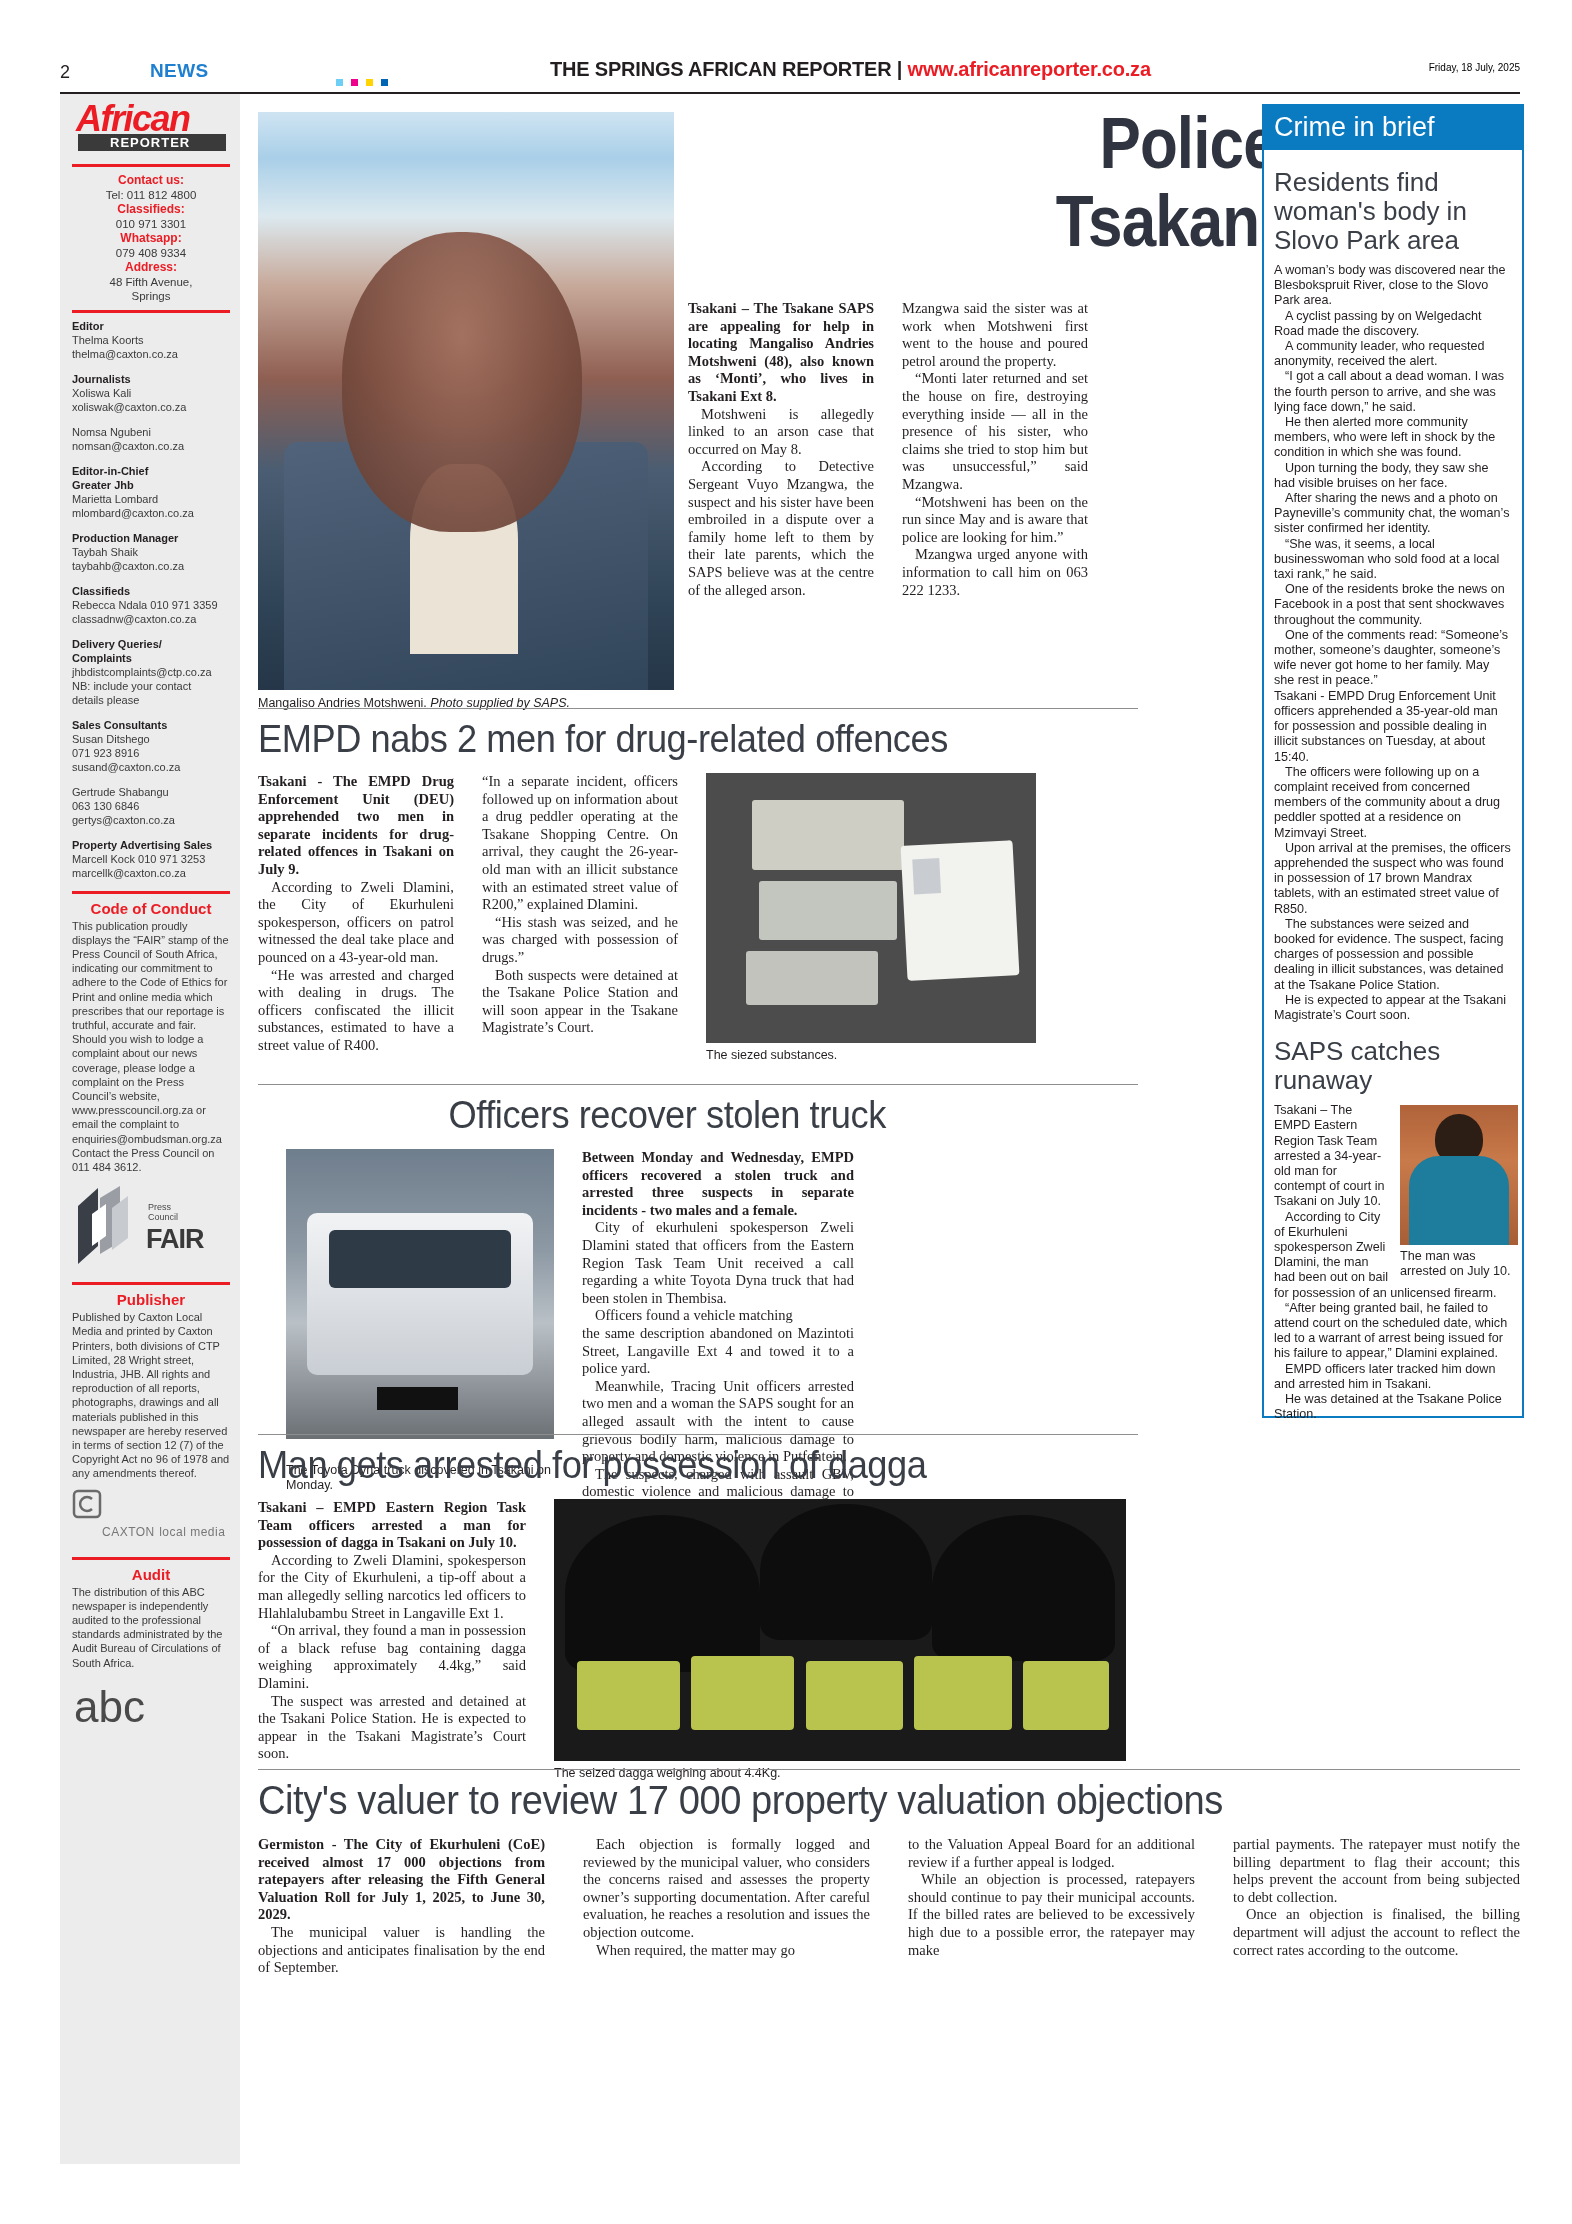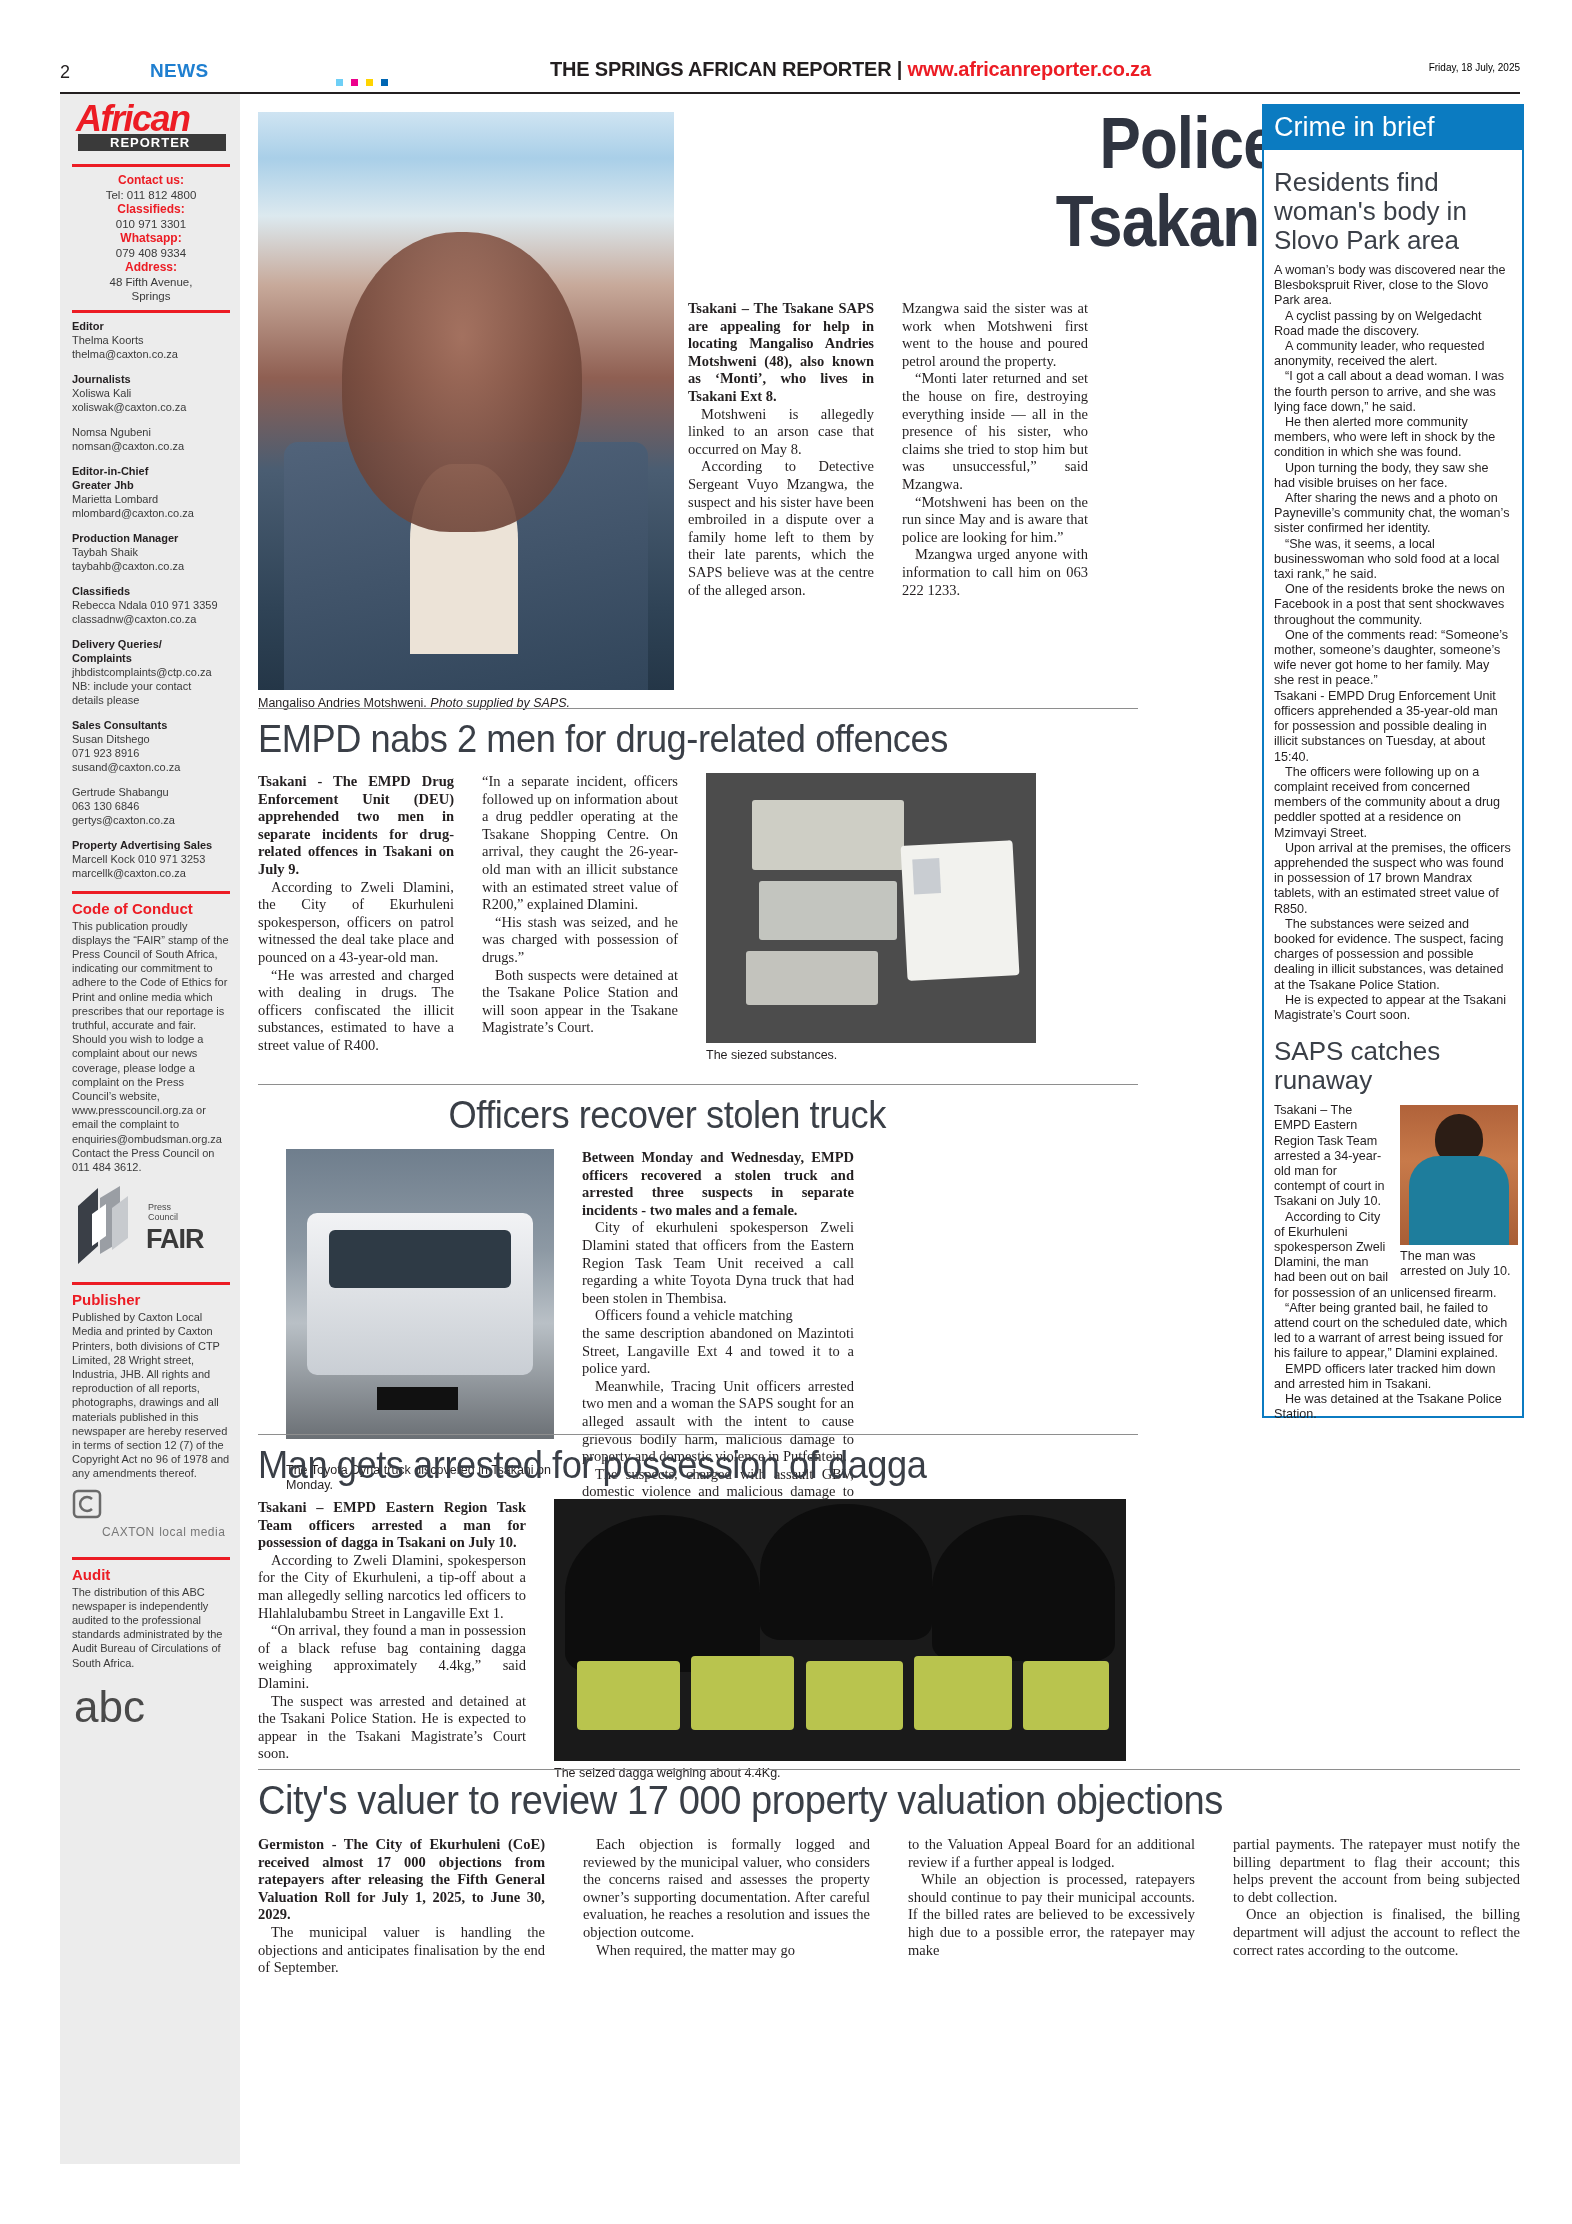--- a/index.html
+++ b/index.html
@@ -24,21 +24,21 @@
   .rail-logo{position:relative;width:158px;height:62px;overflow:hidden;}
   .logo-africa{position:absolute;left:4px;top:2px;font-family:"Liberation Sans",sans-serif;font-weight:bold;font-style:italic;font-size:36px;color:#ec1c24;letter-spacing:-1.5px;}
   .logo-bar{position:absolute;left:6px;top:38px;width:148px;height:17px;background:#3a3a3a;}
   .logo-reporter{position:absolute;left:38px;top:39px;font-family:"Liberation Sans",sans-serif;font-weight:bold;font-size:13px;color:#ffffff;letter-spacing:1px;}
   .red-rule{height:3px;background:#ec1c24;margin:6px 0 6px 0;}
 
   .rail-ctr{text-align:center;font-family:"Liberation Sans",sans-serif;font-size:11.5px;line-height:14.5px;color:#3a3a3a;}
   .rail-ctr b{color:#ec1c24;font-size:12px;}
   .rail-block{font-family:"Liberation Sans",sans-serif;font-size:11px;line-height:14px;color:#3a3a3a;margin-bottom:11px;}
   .rail-block .hd{font-weight:bold;color:#231f20;display:block;}
-  .rail-h-red{font-family:"Liberation Sans",sans-serif;font-weight:bold;font-size:15px;color:#ec1c24;margin:2px 0 2px 0;}
+  .rail-h-red{font-family:"Liberation Sans",sans-serif;font-weight:bold;font-size:15px;color:#ec1c24;margin:2px 0 2px 0;text-align:center;}
   .rail-body{font-family:"Liberation Sans",sans-serif;font-size:11px;line-height:14.2px;color:#3a3a3a;}
 
   .fairlogo{width:158px;height:92px;position:relative;margin:10px 0 4px 0;}
   .fair-txt{position:absolute;left:76px;top:18px;font-family:"Liberation Sans",sans-serif;font-size:9px;line-height:10px;color:#4a4a4a;}
   .fair-big{position:absolute;left:74px;top:40px;font-family:"Liberation Sans",sans-serif;font-size:27px;font-weight:bold;color:#3a3a3a;letter-spacing:-1px;}
   .caxlogo{width:158px;height:62px;position:relative;margin:8px 0 4px 0;}
   .cax-txt{position:absolute;left:30px;top:34px;font-family:"Liberation Sans",sans-serif;font-size:14px;color:#4a4a4a;letter-spacing:.5px;}
   .cax-txt span{font-size:12px;color:#777;}
   .abclogo{width:158px;height:58px;position:relative;margin:10px 0 0 0;}
 

